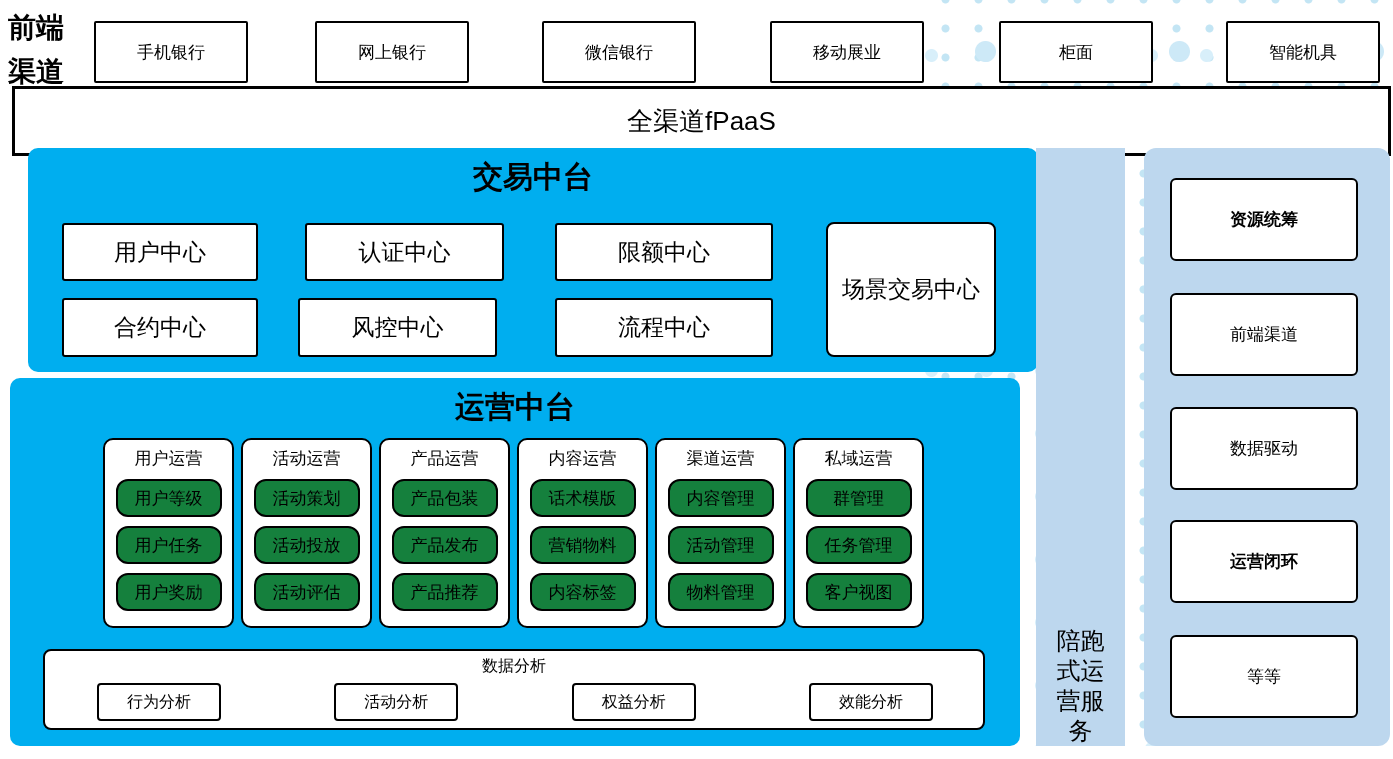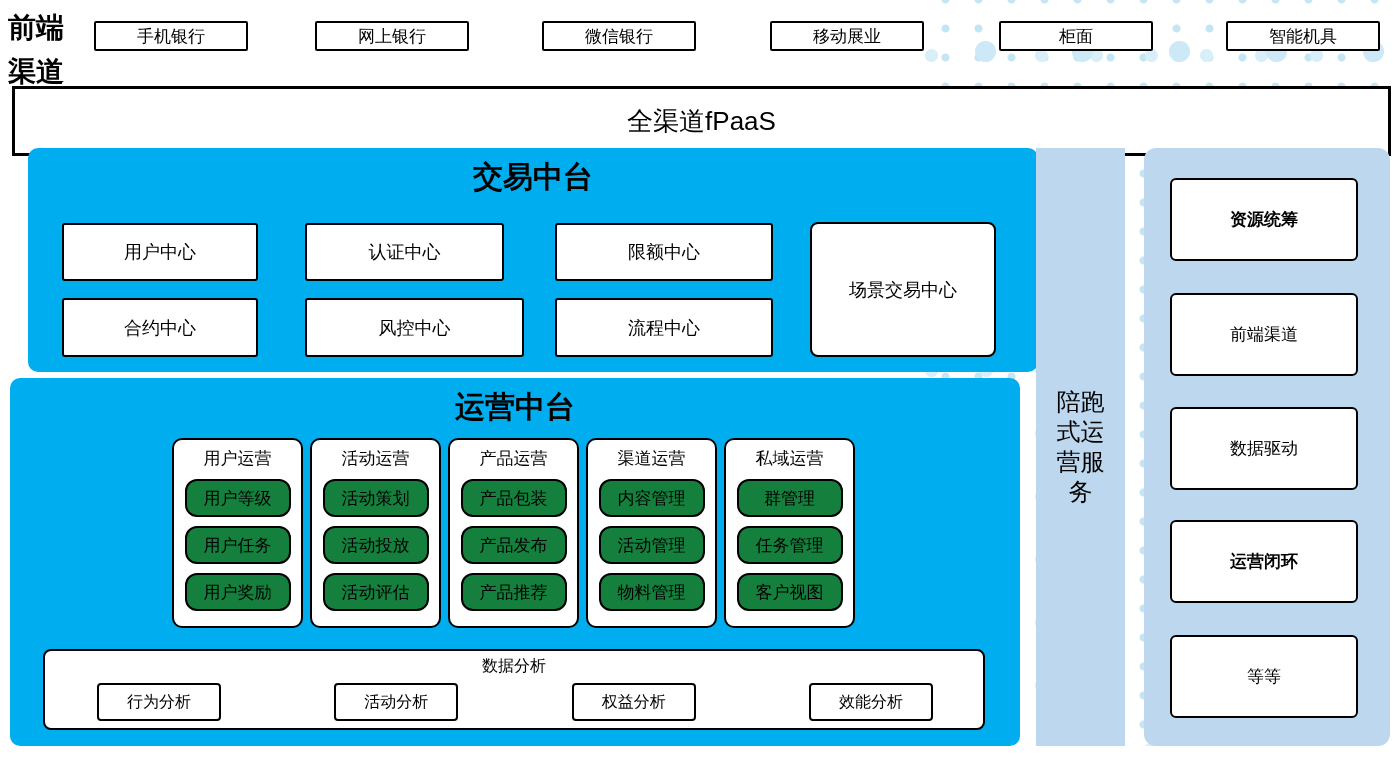--- a/index.html
+++ b/index.html
@@ -18,21 +18,21 @@
     background-size: 97px 91px, 55px 63px, 33px 29px;
     background-position: 12px 6px, 34px 24px, 4px 14px;
   }
   
   .front-label {
     position:absolute; left:8px; top:6px; width:62px; z-index:1;
     font-family:"DejaVu Serif", serif; font-weight:bold;
     font-size:28px; line-height:44px; word-break:break-all;
   }
   .chan {
-    position:absolute; top:21px; width:154px; height:30px; z-index:1;
+    position:absolute; top:21px; width:154px; height:62px; z-index:1;
     background:#fff; border:2px solid #000; border-radius:2px;
     display:flex; align-items:center; justify-content:center; font-size:17px;
   }
   .fpaas {
     position:absolute; left:12px; top:86px; width:1379px; height:70px; z-index:1;
     background:#fff; border:3px solid #000;
     display:flex; align-items:center; justify-content:center; font-size:26px;
   }
   
   .panel {
@@ -40,21 +40,21 @@
     background:var(--primary-blue); border-radius:10px;
   }
   .panel.trade { top:148px; height:224px;margin-left:18px; }
   .panel.op    { top:378px; height:368px; }
   .panel-title {
     text-align:center; padding-top:9px;
     font-family:"DejaVu Serif", serif; font-weight:bold; font-size:30px;
   }
   .wbox {
     position:absolute; background:#fff; border:2px solid #000; border-radius:3px;
-    display:flex; align-items:center; justify-content:center; font-size:18px;font-family:Liberation Mono, monospace;
+    display:flex; align-items:center; justify-content:center; font-size:23px;font-family:Liberation Mono, monospace;
   }
   .wbox.scene { border-radius:8px; }
   
   .groups {
     position:absolute; left:33px; right:36px; top:60px; height:190px;
     display:flex; justify-content:center;gap:7px;
   }
   .group {
     width:131px; height:190px; background:#fff; border:2px solid #000;
     border-radius:10px; padding-top:7px;
@@ -74,21 +74,21 @@
     display:flex; justify-content:space-between; padding:6px 50px 0 52px;
   }
   .ditem {
     width:124px; height:38px; border:2px solid #000; border-radius:4px;
     display:flex; align-items:center; justify-content:center; font-size:16px;
   }
   
   .sidebar {
     position:absolute; left:1036px; top:148px; width:89px; height:598px; z-index:1;
     background:var(--light-blue);
-    display:flex; align-items:center; justify-content:center;
+    display:flex; align-items:flex-end; justify-content:center;
   }
   .sidebar-text {
     width:50px; text-align:center; font-size:24px; line-height:30px; word-break:break-all;
   }
   .rpanel {
     position:absolute; left:1144px; top:148px; width:246px; height:598px; z-index:1;
     background:var(--light-blue); border-radius:12px;
   }
   .rbox {
     position:absolute; left:26px; width:188px; height:83px;
@@ -113,23 +113,23 @@
   <div class="chan" style="left:1226px">智能机具</div>
 
   <div class="fpaas">全渠道fPaaS</div>
 
   <div class="panel trade">
     <div class="panel-title">交易中台</div>
     <div class="wbox" style="left:34px;top:75px;width:196px;height:58px">用户中心</div>
     <div class="wbox" style="left:277px;top:75px;width:199px;height:58px">认证中心</div>
     <div class="wbox" style="left:527px;top:75px;width:218px;height:58px">限额中心</div>
     <div class="wbox" style="left:34px;top:150px;width:196px;height:59px">合约中心</div>
-    <div class="wbox" style="left:277px;top:150px;width:219px;height:59px">风控中心</div>
+    <div class="wbox" style="left:270px;top:150px;width:199px;height:59px">风控中心</div>
     <div class="wbox" style="left:527px;top:150px;width:218px;height:59px">流程中心</div>
-    <div class="wbox scene" style="left:782px;top:74px;width:186px;height:135px">场景交易中心</div>
+    <div class="wbox scene" style="left:798px;top:74px;width:170px;height:135px">场景交易中心</div>
   </div>
 
   <div class="panel op">
     <div class="panel-title">运营中台</div>
 
     <div class="groups">
       <div class="group">
         <div class="gtitle">用户运营</div>
         <div class="gitem">用户等级</div>
         <div class="gitem">用户任务</div>
@@ -139,20 +139,26 @@
         <div class="gtitle">活动运营</div>
         <div class="gitem">活动策划</div>
         <div class="gitem">活动投放</div>
         <div class="gitem">活动评估</div>
       </div>
       <div class="group">
         <div class="gtitle">产品运营</div>
         <div class="gitem">产品包装</div>
         <div class="gitem">产品发布</div>
         <div class="gitem">产品推荐</div>
+      </div>
+      <div class="group">
+        <div class="gtitle">内容运营</div>
+        <div class="gitem">话术模版</div>
+        <div class="gitem">营销物料</div>
+        <div class="gitem">内容标签</div>
       </div>
       <div class="group">
         <div class="gtitle">渠道运营</div>
         <div class="gitem">内容管理</div>
         <div class="gitem">活动管理</div>
         <div class="gitem">物料管理</div>
       </div>
       <div class="group">
         <div class="gtitle">私域运营</div>
         <div class="gitem">群管理</div>

